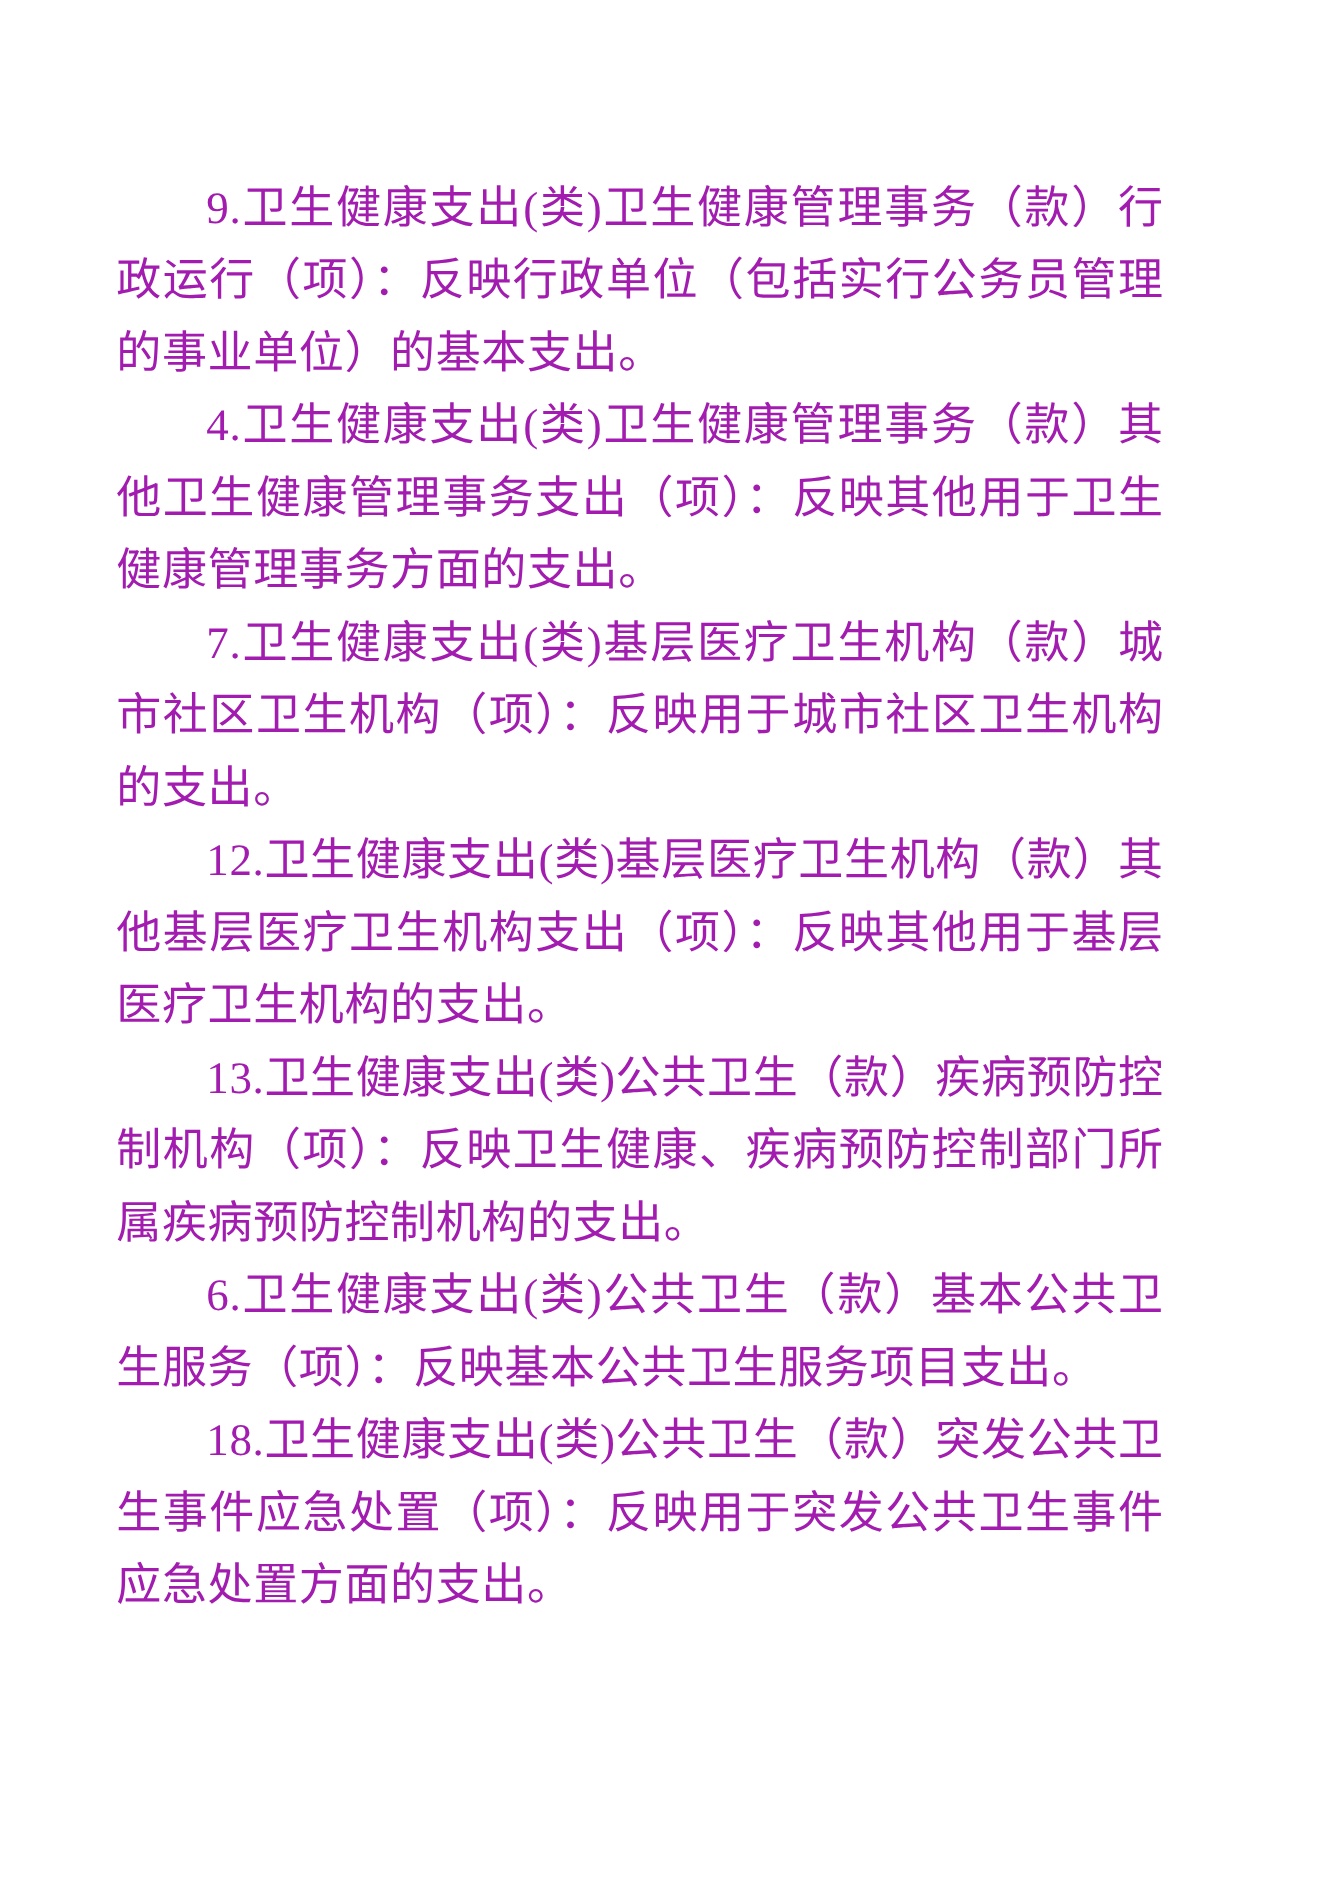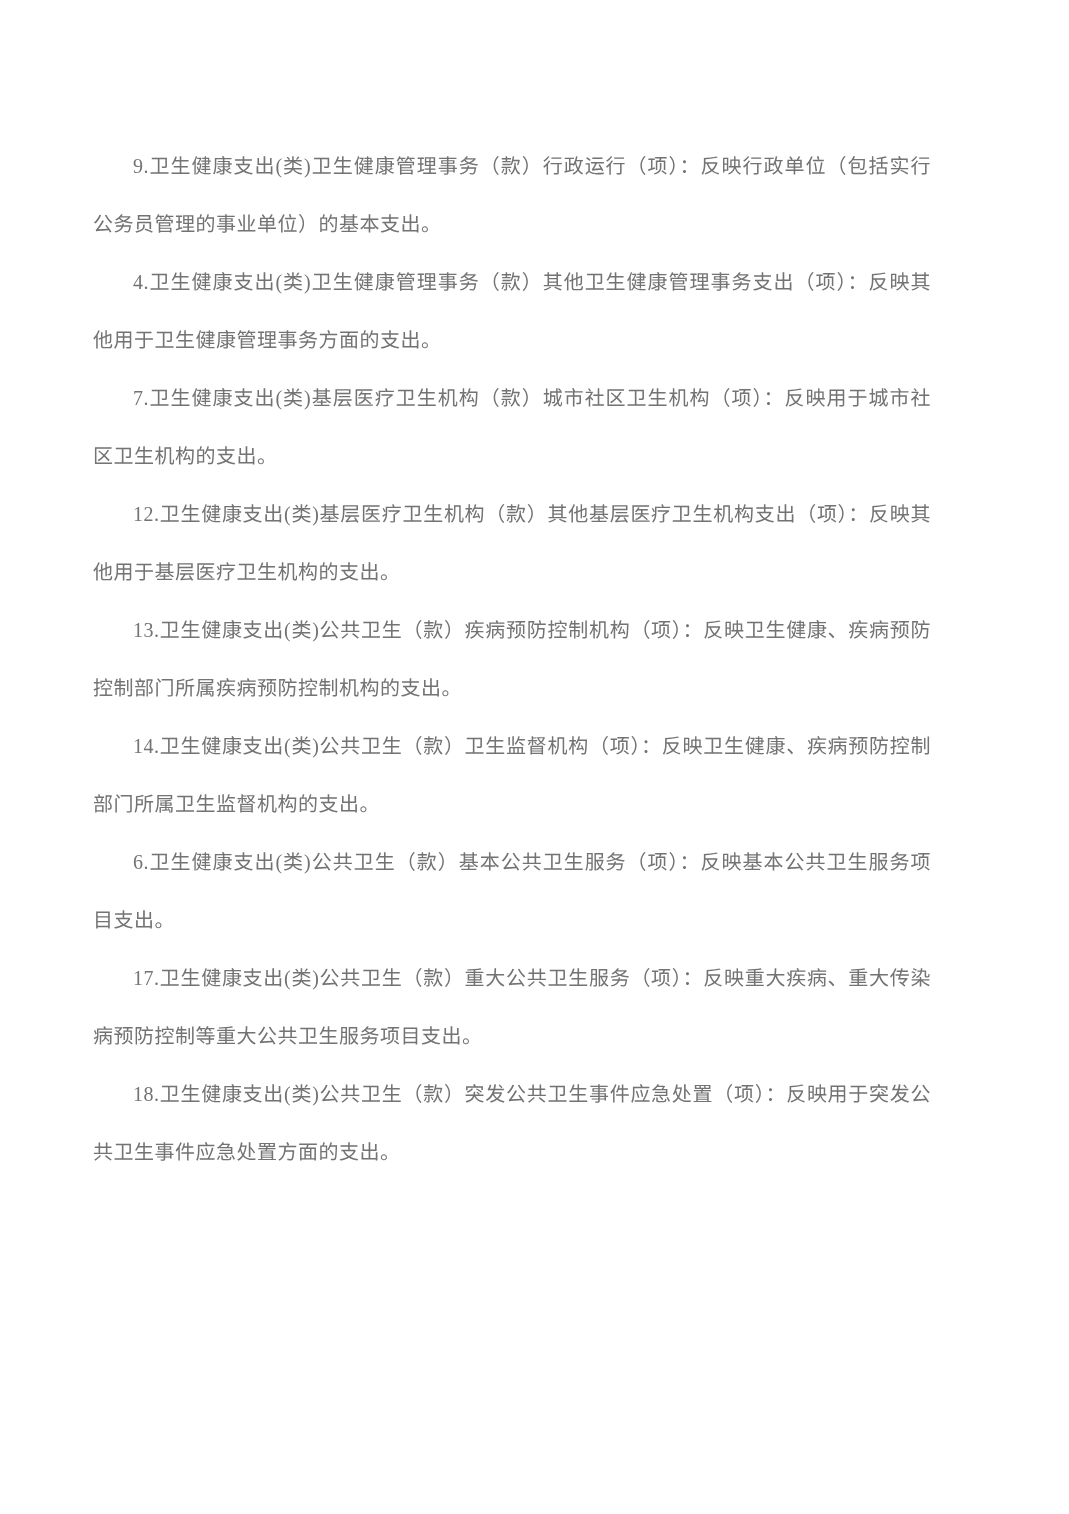--- a/index.html
+++ b/index.html
@@ -16,38 +16,36 @@
   }
   .doc-page {
     position: absolute;
     left: 93px;
     top: 137px;
     width: 838px;
   }
   .para {
     margin: 0;
     padding: 0;
-    font-size: 20px;
+    font-size: 36px;
     line-height: 58px;
     font-weight: 400;
-    color: #737373;
+    color: #a21caf;
     text-align: justify;
     text-justify: inter-ideograph;
     text-indent: 2em;
     letter-spacing: 0.5px;
     word-break: break-all;
   }
 </style>
 </head>
 <body>
 
 <div class="doc-page">
   <p class="para">9.卫生健康支出(类)卫生健康管理事务（款）行政运行（项）：反映行政单位（包括实行公务员管理的事业单位）的基本支出。</p>
   <p class="para">4.卫生健康支出(类)卫生健康管理事务（款）其他卫生健康管理事务支出（项）：反映其他用于卫生健康管理事务方面的支出。</p>
   <p class="para">7.卫生健康支出(类)基层医疗卫生机构（款）城市社区卫生机构（项）：反映用于城市社区卫生机构的支出。</p>
   <p class="para">12.卫生健康支出(类)基层医疗卫生机构（款）其他基层医疗卫生机构支出（项）：反映其他用于基层医疗卫生机构的支出。</p>
   <p class="para">13.卫生健康支出(类)公共卫生（款）疾病预防控制机构（项）：反映卫生健康、疾病预防控制部门所属疾病预防控制机构的支出。</p>
-  <p class="para">14.卫生健康支出(类)公共卫生（款）卫生监督机构（项）：反映卫生健康、疾病预防控制部门所属卫生监督机构的支出。</p>
   <p class="para">6.卫生健康支出(类)公共卫生（款）基本公共卫生服务（项）：反映基本公共卫生服务项目支出。</p>
-  <p class="para">17.卫生健康支出(类)公共卫生（款）重大公共卫生服务（项）：反映重大疾病、重大传染病预防控制等重大公共卫生服务项目支出。</p>
   <p class="para">18.卫生健康支出(类)公共卫生（款）突发公共卫生事件应急处置（项）：反映用于突发公共卫生事件应急处置方面的支出。</p>
 
 </div>
 
 </body></html>

